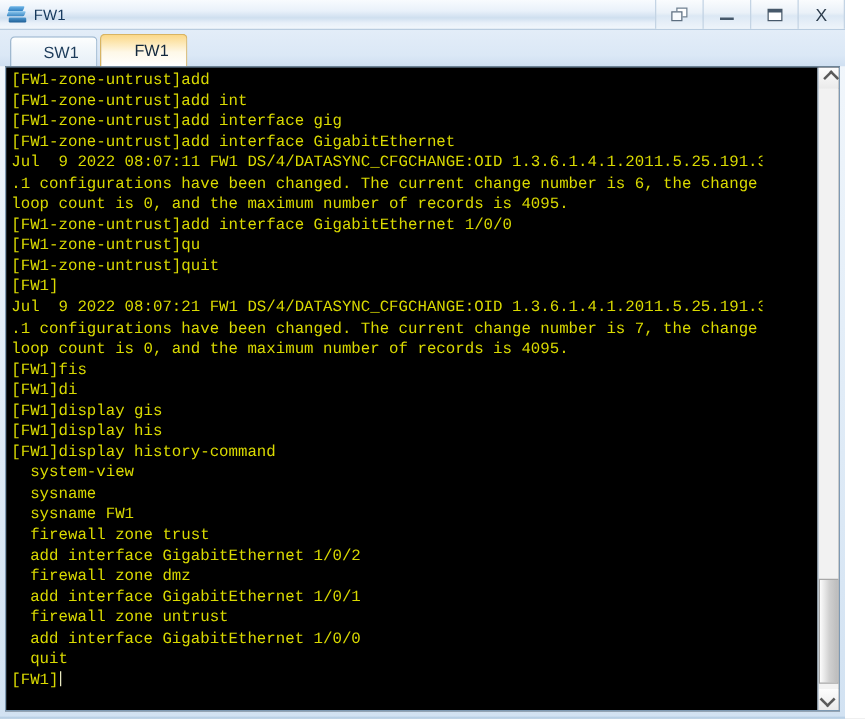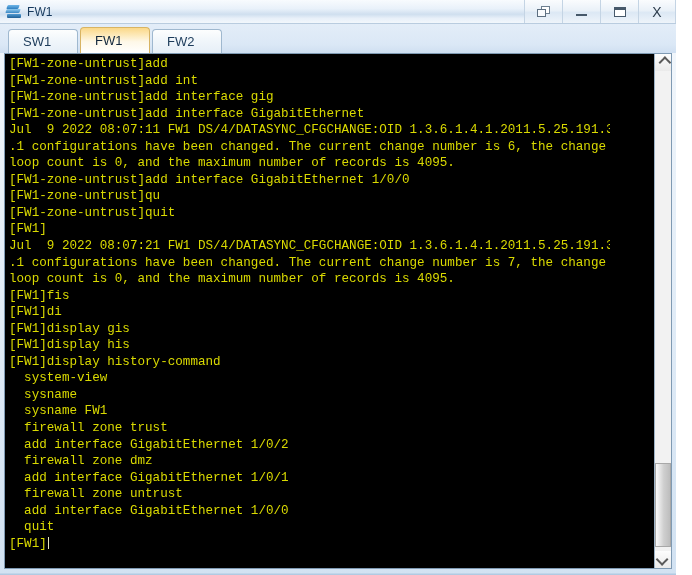--- a/index.html
+++ b/index.html
@@ -143,21 +143,21 @@
     box-sizing: border-box;
   }
   .tab {
     position: relative;
     height: 24px;
     min-width: 70px;
     margin-right: 2px;
     padding: 0 14px;
     display: flex;
     align-items: center;
-    justify-content: flex-start;
+    justify-content: flex-end;
     font-size: 13px;
     color: #1c3b5a;
     background: linear-gradient(to bottom, #fdfefe 0%, #f2f7fb 40%, #e6eff7 100%);
     border: 1px solid #9fb8cf;
     border-bottom: none;
     border-radius: 4px 4px 0 0;
     box-sizing: border-box;
     white-space: nowrap;
   }
   .tab.active {
@@ -286,23 +286,20 @@
     </div>
   </div>
 
   <div id="tab-strip">
     <div class="tab">
       <span>SW1</span>
     </div>
     <div class="tab active">
       <span>FW1</span>
     </div>
-    <div class="tab">
-      <span>FW2</span>
-    </div>
   </div>
 
   <div id="terminal-area">
     <div id="terminal-output"><div class="term-line">[FW1-zone-untrust]add</div><div class="term-line">[FW1-zone-untrust]add int</div><div class="term-line">[FW1-zone-untrust]add interface gig</div><div class="term-line">[FW1-zone-untrust]add interface GigabitEthernet</div><div class="term-line">Jul  9 2022 08:07:11 FW1 DS/4/DATASYNC_CFGCHANGE:OID 1.3.6.1.4.1.2011.5.25.191.3</div><div class="term-line">.1 configurations have been changed. The current change number is 6, the change</div><div class="term-line">loop count is 0, and the maximum number of records is 4095.</div><div class="term-line">[FW1-zone-untrust]add interface GigabitEthernet 1/0/0</div><div class="term-line">[FW1-zone-untrust]qu</div><div class="term-line">[FW1-zone-untrust]quit</div><div class="term-line">[FW1]</div><div class="term-line">Jul  9 2022 08:07:21 FW1 DS/4/DATASYNC_CFGCHANGE:OID 1.3.6.1.4.1.2011.5.25.191.3</div><div class="term-line">.1 configurations have been changed. The current change number is 7, the change</div><div class="term-line">loop count is 0, and the maximum number of records is 4095.</div><div class="term-line">[FW1]fis</div><div class="term-line">[FW1]di</div><div class="term-line">[FW1]display gis</div><div class="term-line">[FW1]display his</div><div class="term-line">[FW1]display history-command</div><div class="term-line">  system-view</div><div class="term-line">  sysname</div><div class="term-line">  sysname FW1</div><div class="term-line">  firewall zone trust</div><div class="term-line">  add interface GigabitEthernet 1/0/2</div><div class="term-line">  firewall zone dmz</div><div class="term-line">  add interface GigabitEthernet 1/0/1</div><div class="term-line">  firewall zone untrust</div><div class="term-line">  add interface GigabitEthernet 1/0/0</div><div class="term-line">  quit</div><div class="term-line"><span>[FW1]</span><span class="cursor-block"></span></div></div>
 
     <div id="v-scrollbar">
       <div class="sb-arrow up">
         <span class="chev"></span>
       </div>
       <div id="sb-track">

